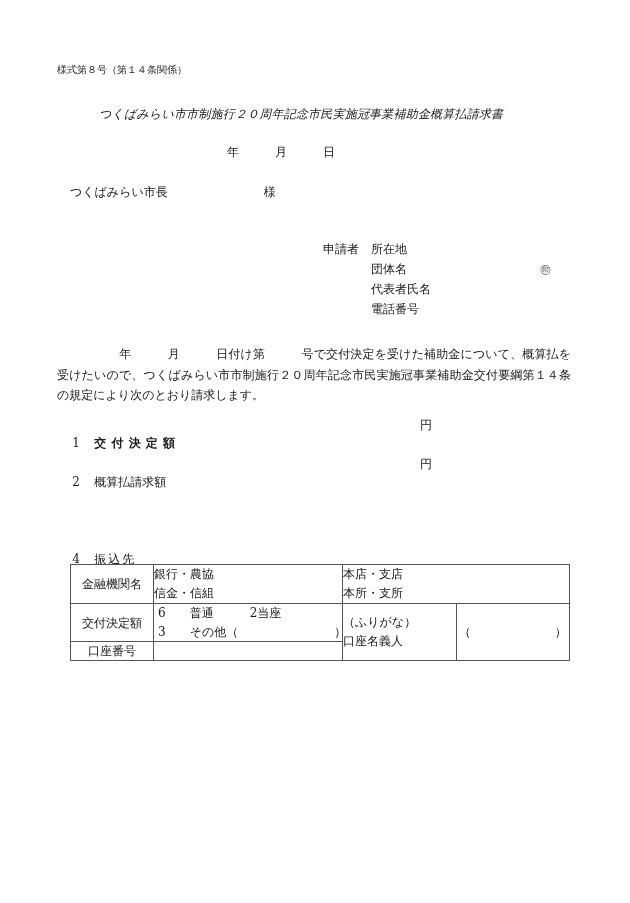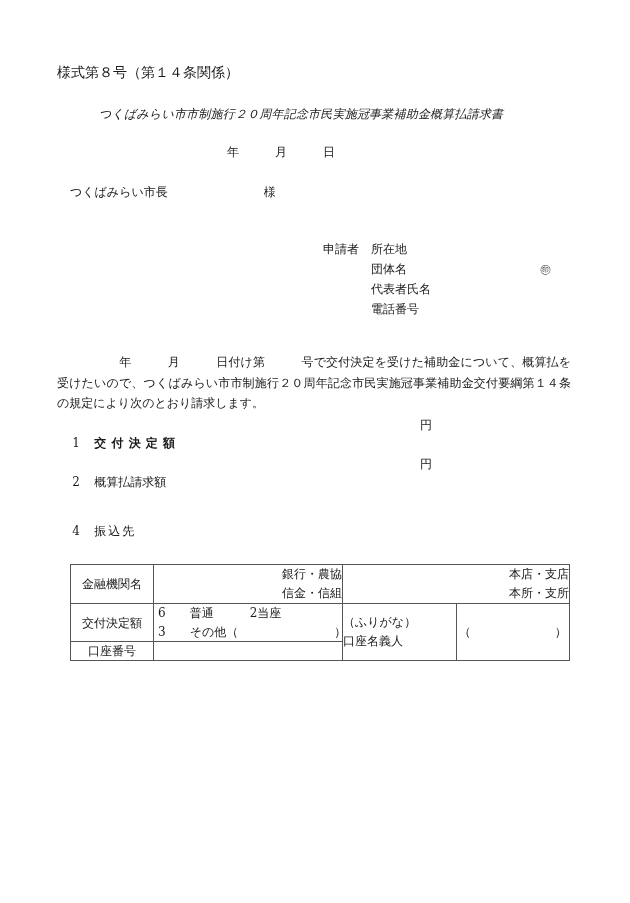--- a/index.html
+++ b/index.html
@@ -23,21 +23,21 @@
     inset: 0;
     padding: 0;
   }
 
   
   .abs { position: absolute; white-space: pre; }
 
   .form-no {
     left: 57px;
     top: 62px;
-    font-size: 14px;
+    font-size: 10px;
   }
   .doc-title {
     left: 99px;
     top: 105px;
     font-size: 12px;
     letter-spacing: 0.2px;
     font-style: italic;
   }
   .date-line {
     left: 0;
@@ -74,40 +74,40 @@
     position: absolute;
     left: 240px;
     top: 0;
     font-size: 11px;
   }
 
   
   .body-para {
     position: absolute;
     left: 57px;
-    top: 352px;
+    top: 344px;
     width: 514px;
     font-size: 12px;
     line-height: 1.72;
     text-align: justify;
     text-justify: inter-character;
   }
   .body-indent { display: inline-block; width: 62px; }
 
   
   .item {
     position: absolute;
     left: 57px;
     font-size: 12px;
     white-space: pre;
   }
   .item-1 { top: 416px; }
   .item-2 { top: 455px; }
   .item-3 { top: 494px; }
-  .item-4 { top: 504px; }
+  .item-4 { top: 532px; }
   .item-num { display: inline-block; width: 22px; }
   .sp-wide { letter-spacing: 5.2px; font-weight: bold; }
   .sp-med  { letter-spacing: 2.0px; }
   .yen {
     position: absolute;
     left: 363px;
     top: 0;
   }
 
   
@@ -125,21 +125,21 @@
     padding: 0;
     vertical-align: middle;
     height: 1px;
   }
   .c-label   { width: 82px;  text-align: center; }
   .c-bankin  { width: 188px; }
   .c-mid     { width: 88px;  }
   .c-right   { width: 142px; }
 
   .cell-pad { padding: 4px 6px; }
-  .ralign { text-align: right; }
+  .ralign { text-align: left; }
   .calign { text-align: center; }
   .row-h1 td { height: 48px; }
   .row-h2 td { height: 42px; }
   .row-h3 td { height: 27px; margin-top: 22px; }
   .stack-line { display: block; line-height: 1.58; white-space: pre; }
   .kind-line { display: block; line-height: 1.55; white-space: pre; padding-left: 4px; }
 </style>
 </head>
 <body>
 

